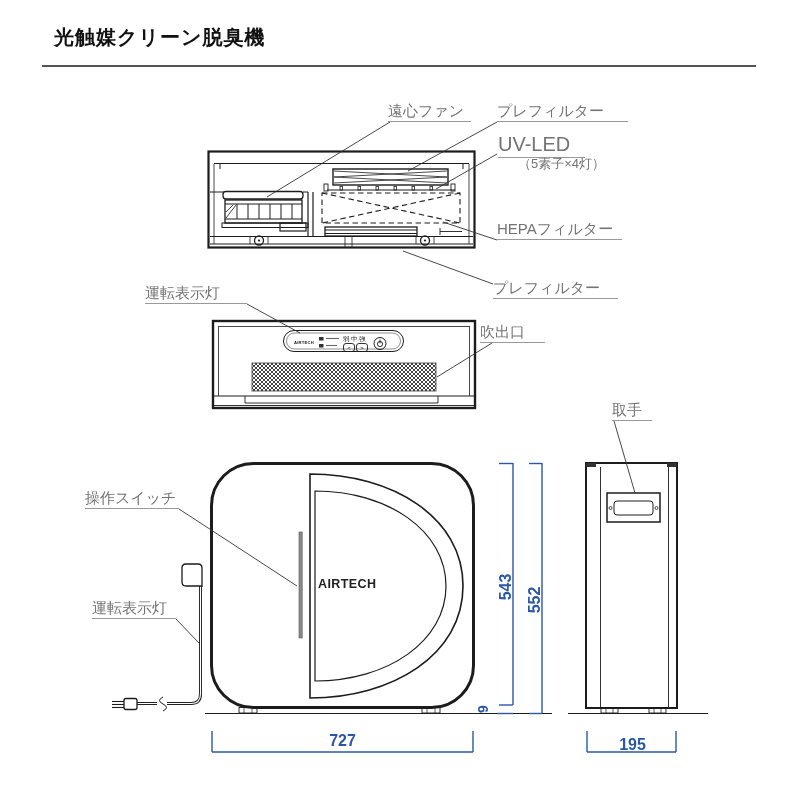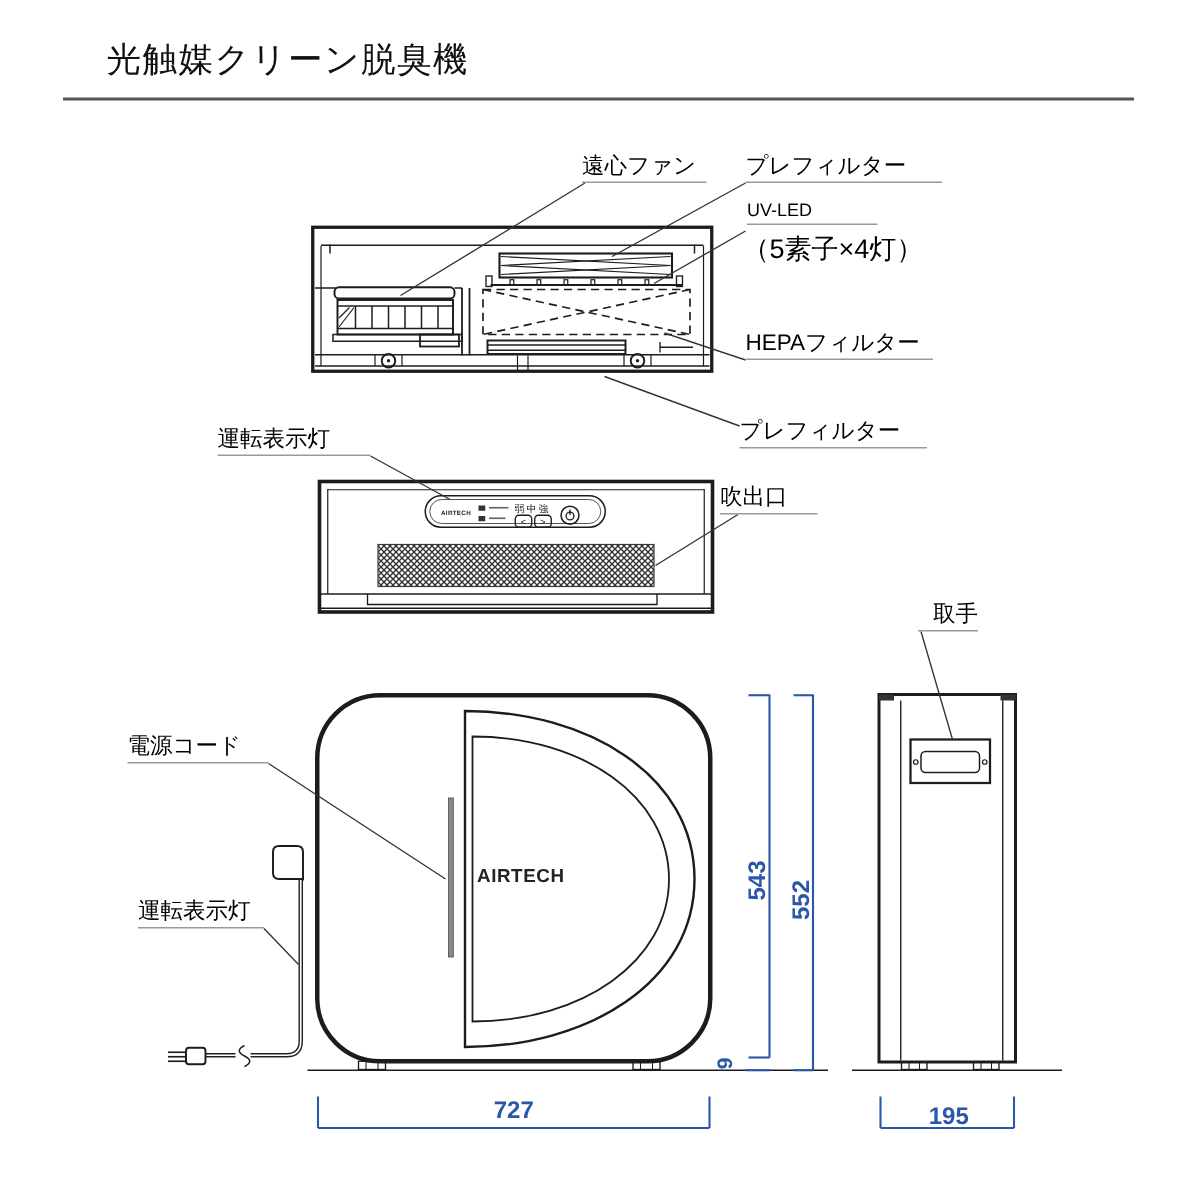--- a/index.html
+++ b/index.html
@@ -1,25 +1,25 @@
 <!DOCTYPE html>
 <html><head>
 <meta charset="utf-8">
 <style>
   html,body{margin:0;padding:0}
   body{width:800px;height:800px;background:#fff;position:relative;overflow:hidden;
        font-family:"Liberation Sans","DejaVu Sans",sans-serif;color:#111}
   .abs{position:absolute}
-  .lbl{position:absolute;font-size:15px;line-height:1;color:#000000;white-space:nowrap;
+  .lbl{position:absolute;font-size:15px;line-height:1;color:#737373;white-space:nowrap;
        border-bottom:1.5px solid #999;padding-bottom:3px}
   .lbl.nol{border-bottom:none}
   .dim{position:absolute;color:#2b57a8;font-size:16px;font-weight:bold;line-height:1.1;
        text-align:center}
   .rot{transform:rotate(-90deg);transform-origin:center center}
-  #page-title{left:71px;top:24px;font-size:23px;font-weight:normal;letter-spacing:1px}
+  #page-title{left:54px;top:24px;font-size:20px;font-weight:bold;letter-spacing:1px}
   #title-rule{left:42px;top:65px;width:714px;height:2px;background:#555}
   #brand-front{left:318px;top:577px;font-size:12.5px;font-weight:bold;letter-spacing:.4px;color:#222}
 </style>
 </head>
 <body>
 
 <div>
 
   <div class="abs" id="page-title">光触媒クリーン脱臭機</div>
   <div class="abs" id="title-rule"></div>
@@ -228,29 +228,29 @@
       <line x1="212" y1="731" x2="212" y2="752"></line>
       <line x1="473" y1="731" x2="473" y2="752"></line>
       <line x1="587" y1="752" x2="676" y2="752"></line>
       <line x1="587" y1="731" x2="587" y2="752"></line>
       <line x1="676" y1="731" x2="676" y2="752"></line>
     </g>
   </svg>
 
   <div class="lbl" style="left:388px;top:103px;width:83px">遠心ファン</div>
   <div class="lbl" style="left:497px;top:103px;width:131px">プレフィルター</div>
-  <div class="lbl" style="left:498px;top:134px;width:87px;font-size:12px">UV-LED</div>
-  <div class="lbl nol" style="left:495px;top:157px;font-size:18px">（5素子×4灯）</div>
+  <div class="lbl" style="left:498px;top:134px;width:87px;font-size:20px">UV-LED</div>
+  <div class="lbl nol" style="left:518px;top:157px;font-size:13px">（5素子×4灯）</div>
   <div class="lbl" style="left:497px;top:221px;width:125px">HEPAフィルター</div>
   <div class="lbl" style="left:493px;top:280px;width:125px">プレフィルター</div>
   <div class="lbl" style="left:145px;top:285px;width:102px">運転表示灯</div>
   <div class="lbl" style="left:480px;top:324px;width:65px">吹出口</div>
-  <div class="lbl" style="left:85px;top:490px;width:94px">電源コード</div>
+  <div class="lbl" style="left:85px;top:490px;width:94px">操作スイッチ</div>
   <div class="lbl" style="left:92px;top:600px;width:84px">運転表示灯</div>
-  <div class="lbl" style="left:612px;top:402px;width:40px;text-align:right">取手</div>
+  <div class="lbl" style="left:612px;top:402px;width:40px;text-align:left">取手</div>
 
   <div class="abs" id="brand-front">AIRTECH</div>
 
   <div class="dim rot" style="left:486px;top:578px;width:40px;height:18px">543</div>
   <div class="dim rot" style="left:515px;top:591px;width:40px;height:18px">552</div>
   <div class="dim rot" style="left:475px;top:700px;width:20px;height:18px;font-size:14px">9</div>
   <div class="dim" style="left:315px;top:732px;width:55px">727</div>
   <div class="dim" style="left:605px;top:736px;width:55px">195</div>
 
 </div>

